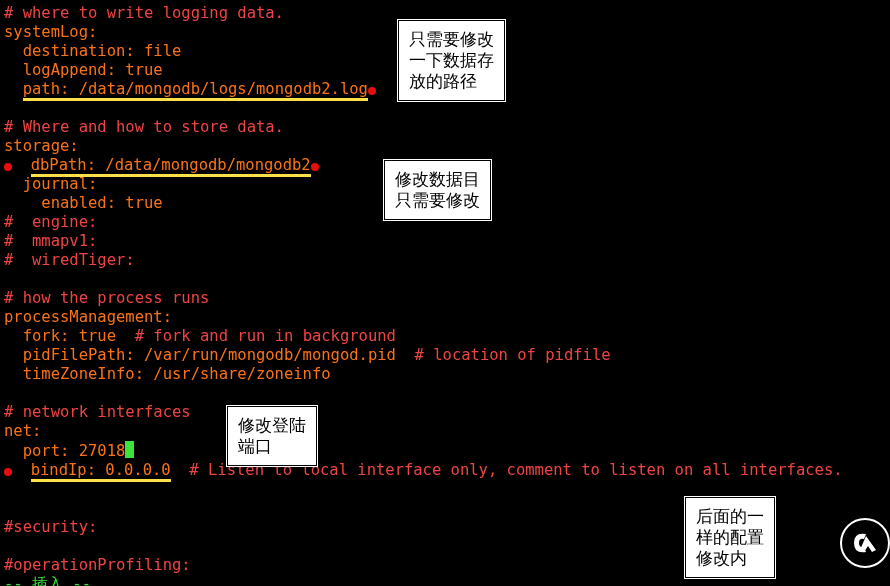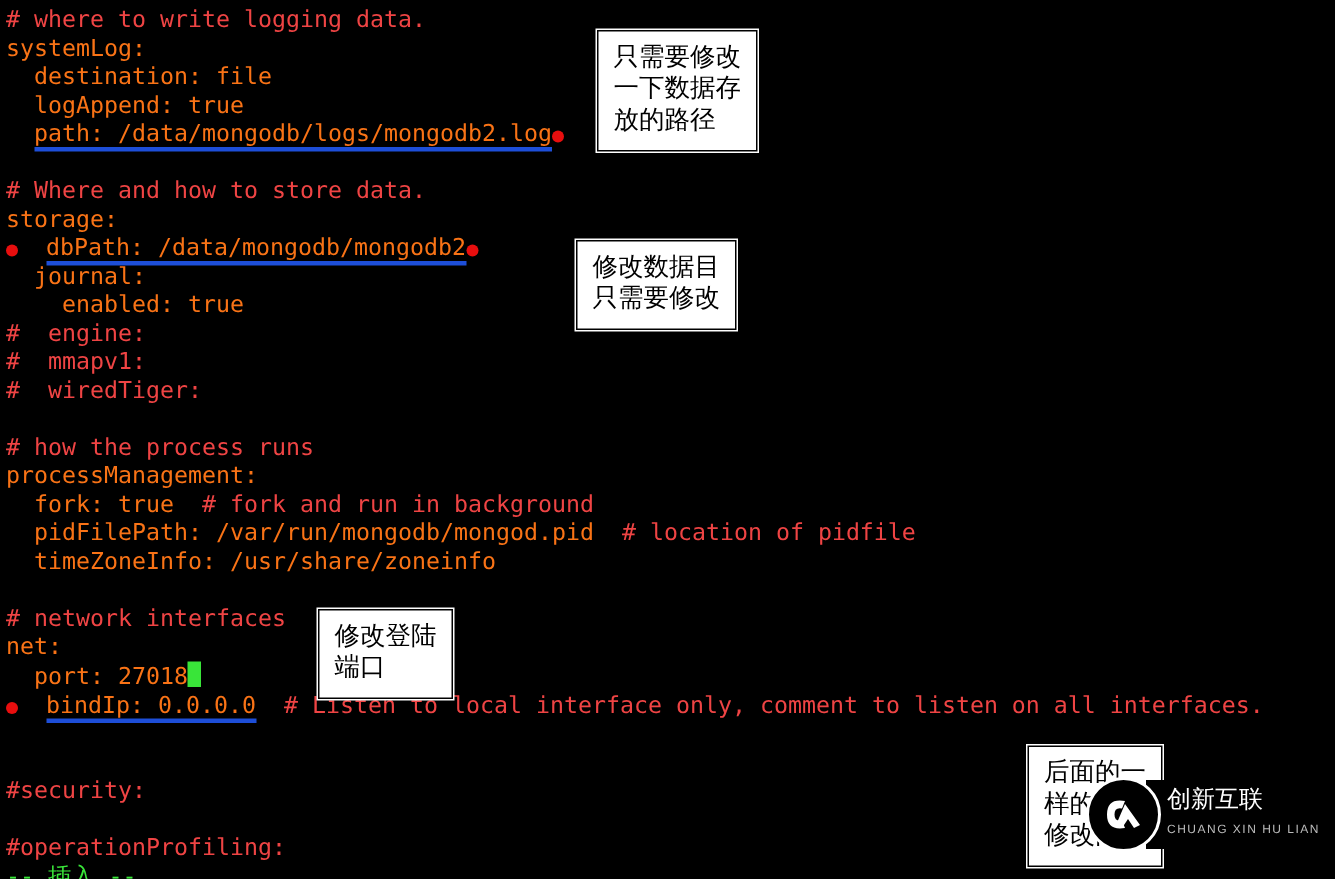--- a/index.html
+++ b/index.html
@@ -11,29 +11,29 @@
   line-height:19px;
   color:#e5e5e5;
   overflow:hidden;
   position:relative;
 }
 .code{padding:4px 4px 4px 4px;white-space:pre}
 .c-cyan{color:#ef4444}
 .c-white{color:#f97316}
 .c-green{color:#39e539}
 .cursor{display:inline-block;width:9px;height:17px;background:#39e539;vertical-align:-2px}
-.underline-red{border-bottom:3px solid #1d4ed8;padding-bottom:0px}
+.underline-red{border-bottom:3px solid #fde047;padding-bottom:0px}
 .red-dot{display:inline-block;width:8px;height:8px;border-radius:50%;background:#e80e0e;vertical-align:-1px}
 
 .anno{
   position:absolute;
   background:#fff;
   border:1px solid #000;
   color:#000;
-  font-family:Liberation Mono, monospace;
+  font-family:Liberation Serif, serif;
   font-size:17px;
   line-height:21px;
   padding:8px 10px;
   box-shadow:0 0 0 1px #fff;
 }
 
 .logo{
   position:absolute;
   right:0;bottom:18px;
   display:flex;align-items:center;
@@ -56,31 +56,27 @@
 <body>
 
 <div class="code" id="code-area"><div><span class="c-cyan"># where to write logging data.</span></div><div><span class="c-white">systemLog:</span></div><div><span class="c-white">  destination: file</span></div><div><span class="c-white">  logAppend: true</span></div><div><span class="c-white">  </span><span class="c-white underline-red">path: /data/mongodb/logs/mongodb2.log</span><span class="red-dot"></span></div><div><span class="c-white"> </span></div><div><span class="c-cyan"># Where and how to store data.</span></div><div><span class="c-white">storage:</span></div><div><span class="red-dot"></span><span class="c-white">  </span><span class="c-white underline-red">dbPath: /data/mongodb/mongodb2</span><span class="red-dot"></span></div><div><span class="c-white">  journal:</span></div><div><span class="c-white">    enabled: true</span></div><div><span class="c-cyan">#  engine:</span></div><div><span class="c-cyan">#  mmapv1:</span></div><div><span class="c-cyan">#  wiredTiger:</span></div><div><span class="c-white"> </span></div><div><span class="c-cyan"># how the process runs</span></div><div><span class="c-white">processManagement:</span></div><div><span class="c-white">  fork: true  </span><span class="c-cyan"># fork and run in background</span></div><div><span class="c-white">  pidFilePath: /var/run/mongodb/mongod.pid  </span><span class="c-cyan"># location of pidfile</span></div><div><span class="c-white">  timeZoneInfo: /usr/share/zoneinfo</span></div><div><span class="c-white"> </span></div><div><span class="c-cyan"># network interfaces</span></div><div><span class="c-white">net:</span></div><div><span class="c-white">  port: 27018</span><span class="cursor"></span></div><div><span class="red-dot"></span><span class="c-white">  </span><span class="c-white underline-red">bindIp: 0.0.0.0</span><span class="c-white">  </span><span class="c-cyan"># Listen to local interface only, comment to listen on all interfaces.</span></div><div><span class="c-white"> </span></div><div><span class="c-white"> </span></div><div><span class="c-cyan">#security:</span></div><div><span class="c-white"> </span></div><div><span class="c-cyan">#operationProfiling:</span></div><div><span class="c-green">-- 插入 --</span></div></div>
 
 <div id="anno-layer">
     <div class="anno" style="left: 398px; top: 20px; white-space: pre;">只需要修改
 一下数据存
 放的路径</div>
     <div class="anno" style="left: 384px; top: 160px; white-space: pre;">修改数据目
 只需要修改</div>
-    <div class="anno" style="left: 212px; top: 406px; white-space: pre;">修改登陆
+    <div class="anno" style="left: 227px; top: 406px; white-space: pre;">修改登陆
 端口</div>
     <div class="anno" style="left: 685px; top: 497px; white-space: pre;">后面的一
 样的配置
 修改内</div>
   </div>
 
 <div class="logo">
   <div class="logo-badge">
     <svg width="30" height="30" viewBox="0 0 30 30">
       <path d="M4 15 Q4 4 16 6 L14 11 Q9 10 9 15 Q9 20 14 19 L16 24 Q4 26 4 15 Z" fill="#fff"></path>
       <path d="M16 8 L26 22 L22 24 L18 18 L14 24 L10 22 Z" fill="#fff"></path>
     </svg>
   </div>
-  <div class="logo-text">
-    <span>创新互联</span>
-    <span class="logo-sub">CHUANG XIN HU LIAN</span>
-  </div>
 </div>
 
 </body></html>

